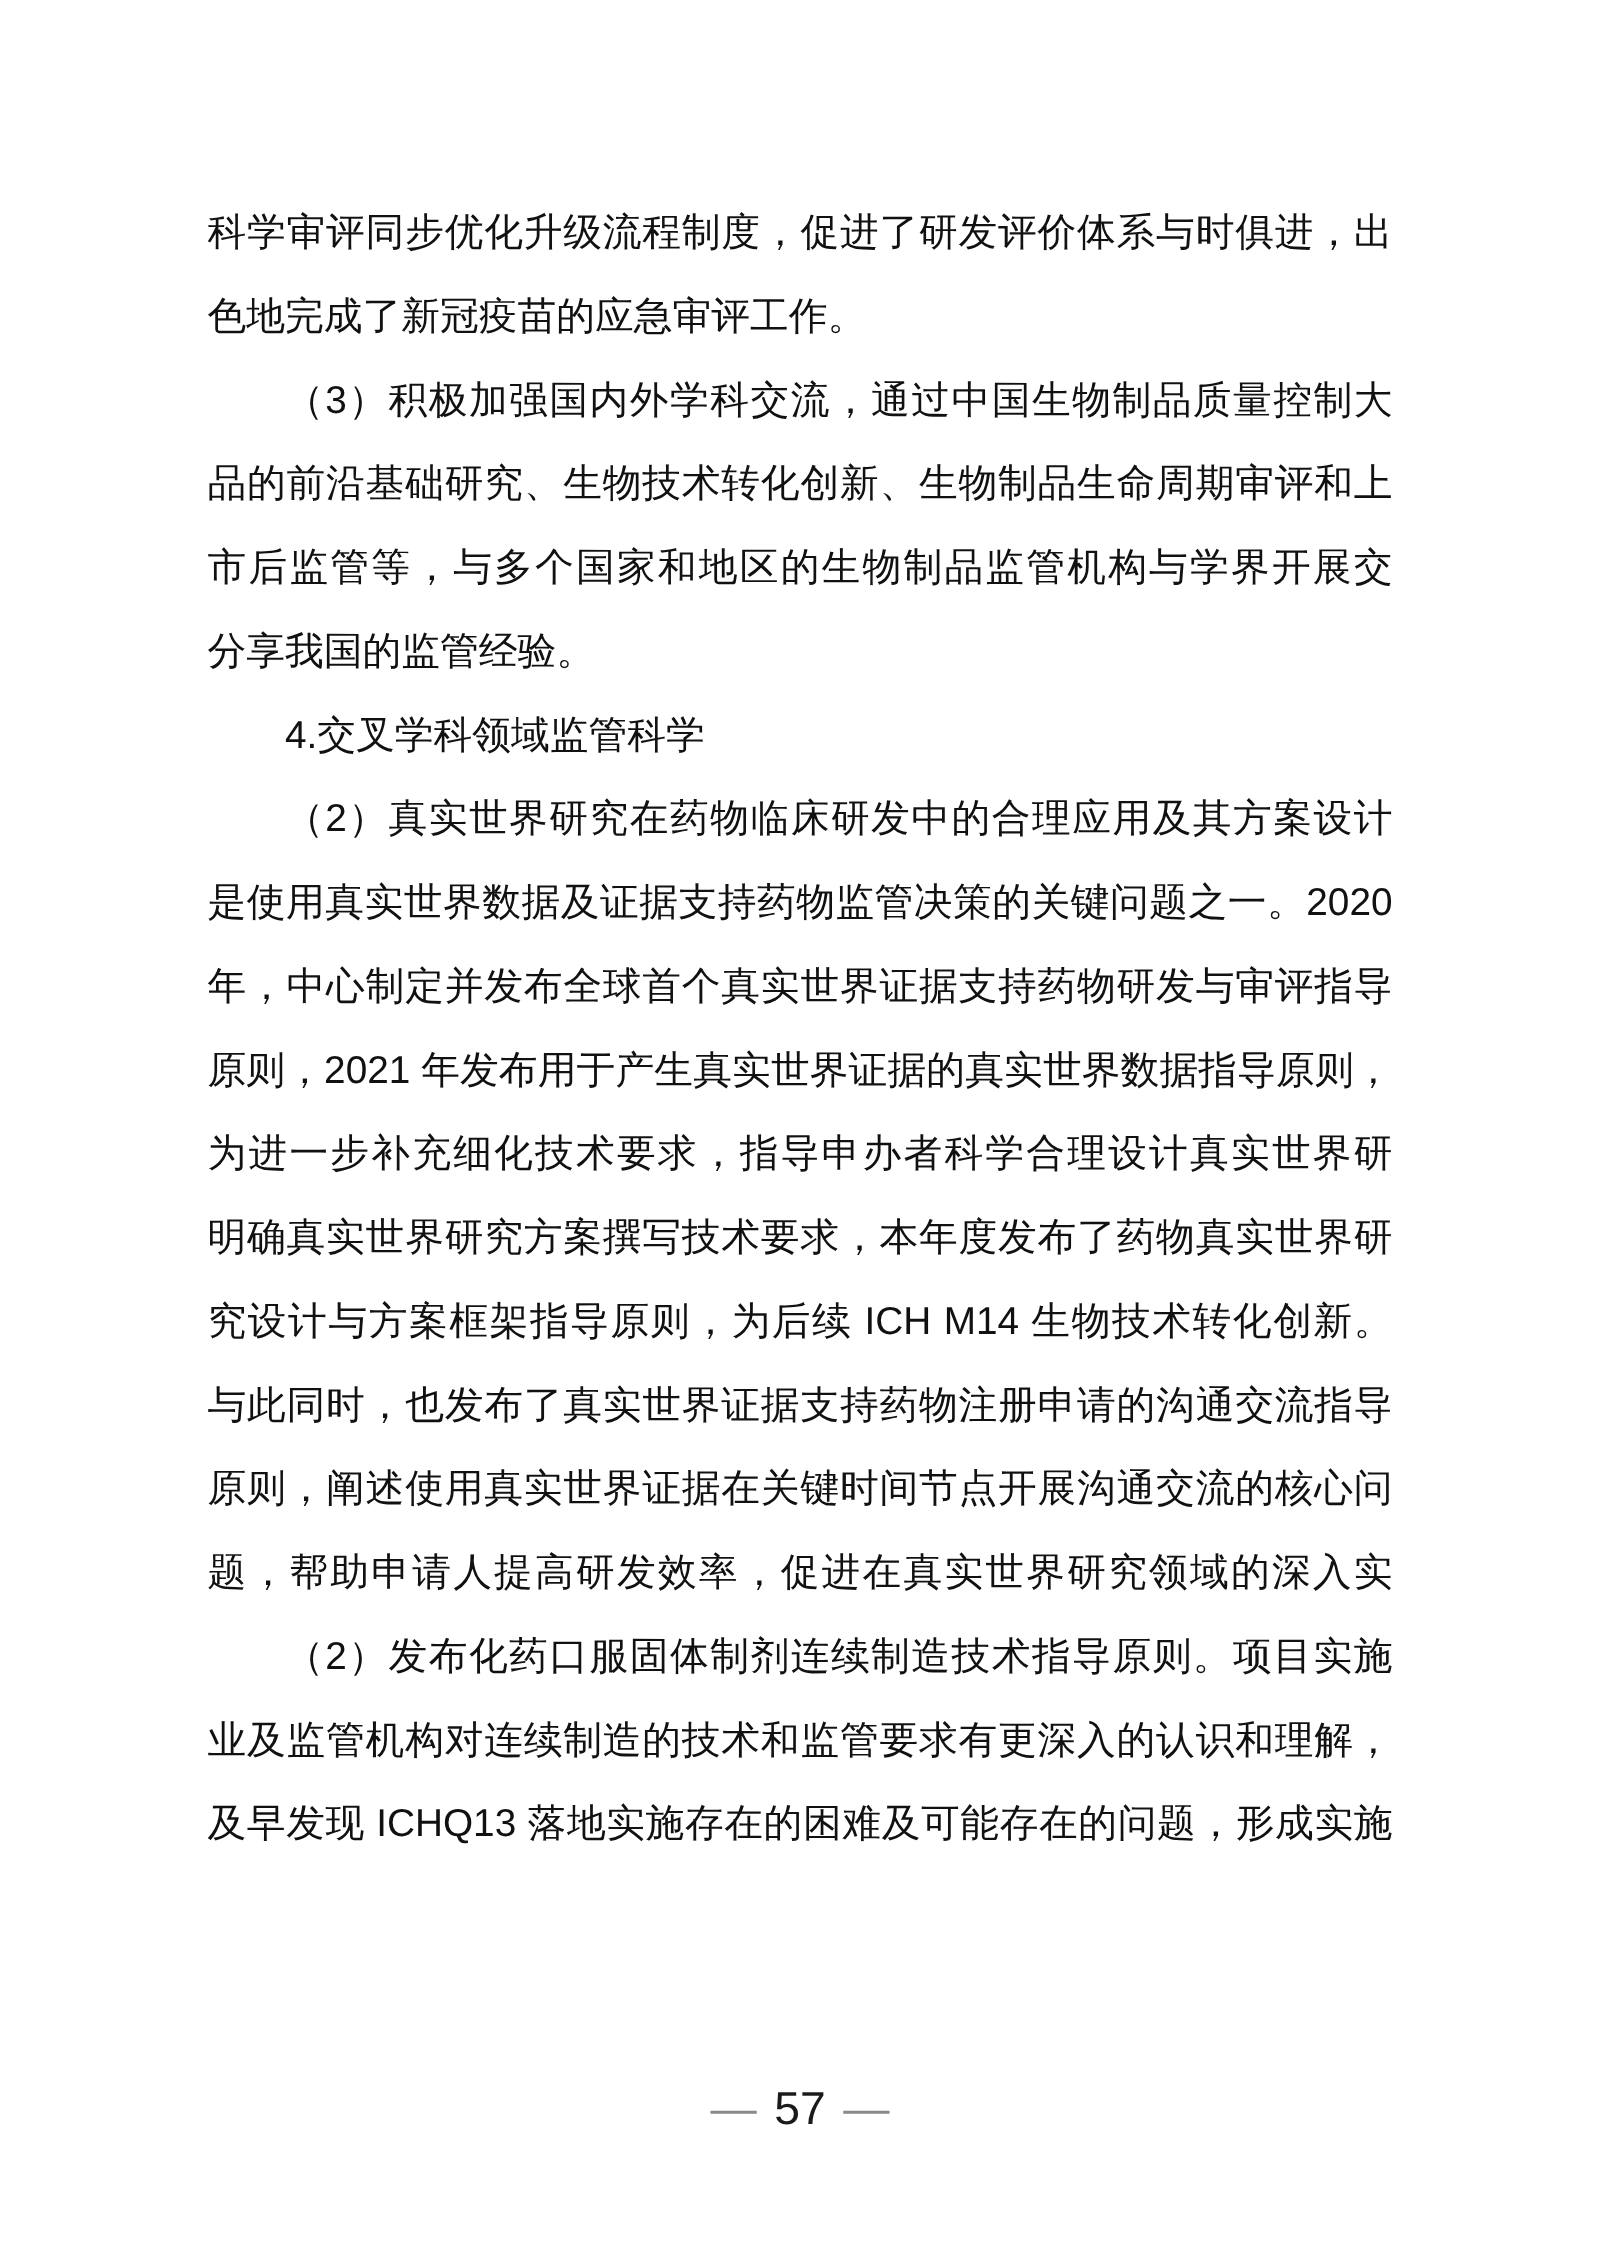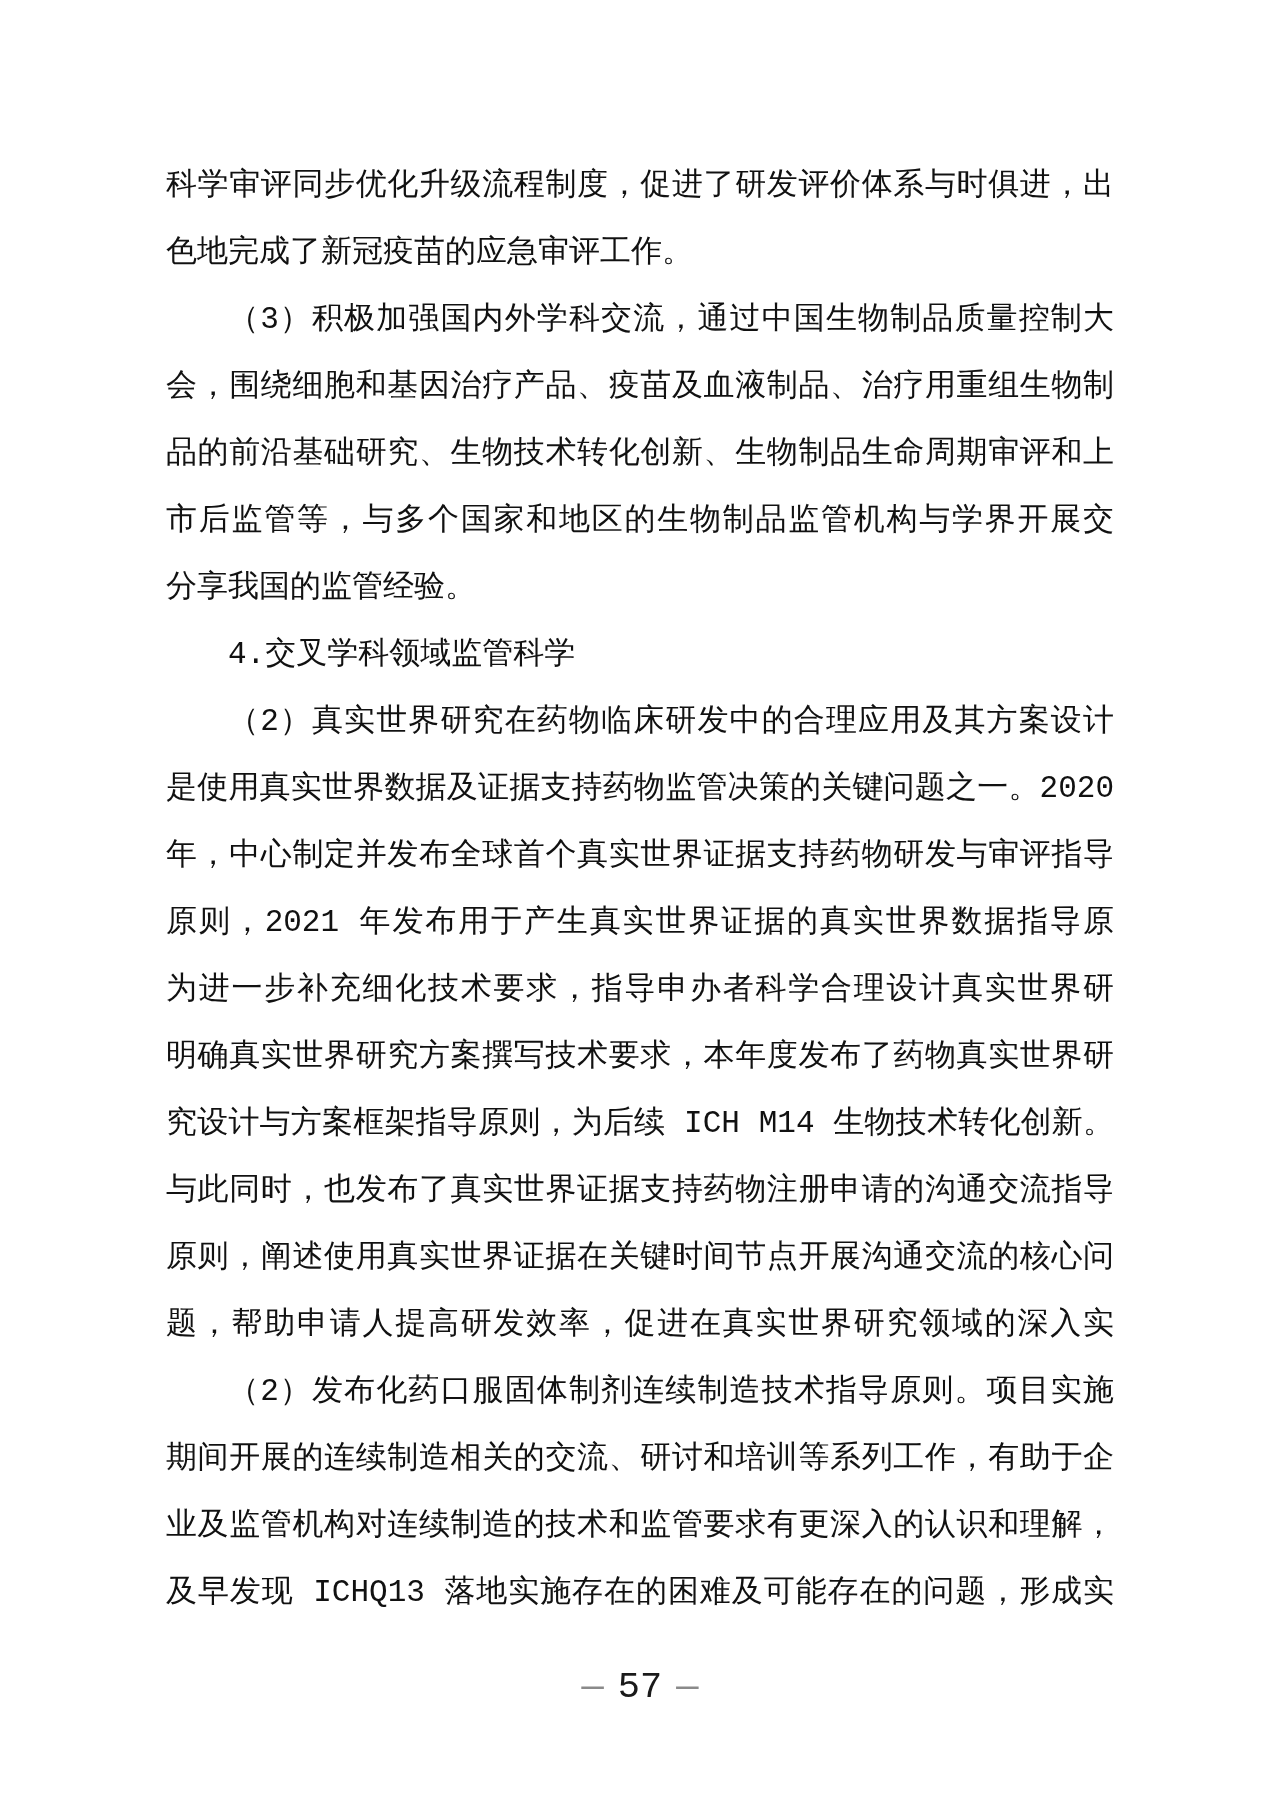--- a/index.html
+++ b/index.html
@@ -6,21 +6,21 @@
     margin: 0;
     padding: 0;
     background: #ffffff;
   }
   .page {
     position: relative;
     width: 1280px;
     height: 1810px;
     background: #ffffff;
     overflow: hidden;
-    font-family: Liberation Mono, monospace;
+    font-family: Liberation Sans, sans-serif;
     color: #111111;
   }
   .body-text {
     position: absolute;
     left: 166px;
     top: 152px;
     width: 948px;
   }
   .line {
     height: 67px;
@@ -54,37 +54,35 @@
 </style>
 </head>
 <body>
 
 <div class="page">
 
   <main class="body-text">
     <div class="line">科学审评同步优化升级流程制度，促进了研发评价体系与时俱进，出</div>
     <div class="line e">色地完成了新冠疫苗的应急审评工作。</div>
     <div class="line i">（3）积极加强国内外学科交流，通过中国生物制品质量控制大</div>
-    <div class="line">会，围绕细胞和基因治疗产品、疫苗及血液制品、治疗用重组生物制</div>
     <div class="line">品的前沿基础研究、生物技术转化创新、生物制品生命周期审评和上</div>
     <div class="line">市后监管等，与多个国家和地区的生物制品监管机构与学界开展交流，</div>
     <div class="line e">分享我国的监管经验。</div>
     <div class="line i e">4.交叉学科领域监管科学</div>
     <div class="line i">（2）真实世界研究在药物临床研发中的合理应用及其方案设计</div>
     <div class="line">是使用真实世界数据及证据支持药物监管决策的关键问题之一。2020</div>
     <div class="line">年，中心制定并发布全球首个真实世界证据支持药物研发与审评指导</div>
     <div class="line">原则，2021 年发布用于产生真实世界证据的真实世界数据指导原则，</div>
     <div class="line">为进一步补充细化技术要求，指导申办者科学合理设计真实世界研究，</div>
     <div class="line">明确真实世界研究方案撰写技术要求，本年度发布了药物真实世界研</div>
     <div class="line">究设计与方案框架指导原则，为后续 ICH M14 生物技术转化创新。</div>
     <div class="line">与此同时，也发布了真实世界证据支持药物注册申请的沟通交流指导</div>
     <div class="line">原则，阐述使用真实世界证据在关键时间节点开展沟通交流的核心问</div>
     <div class="line">题，帮助申请人提高研发效率，促进在真实世界研究领域的深入实践。</div>
     <div class="line i">（2）发布化药口服固体制剂连续制造技术指导原则。项目实施</div>
-    <div class="line">期间开展的连续制造相关的交流、研讨和培训等系列工作，有助于企</div>
     <div class="line">业及监管机构对连续制造的技术和监管要求有更深入的认识和理解，</div>
     <div class="line">及早发现 ICHQ13 落地实施存在的困难及可能存在的问题，形成实施</div>
   </main>
 
   <footer class="footer">
     <span class="dash">—</span><span>57</span><span class="dash">—</span>
   </footer>
 
 </div>
 

